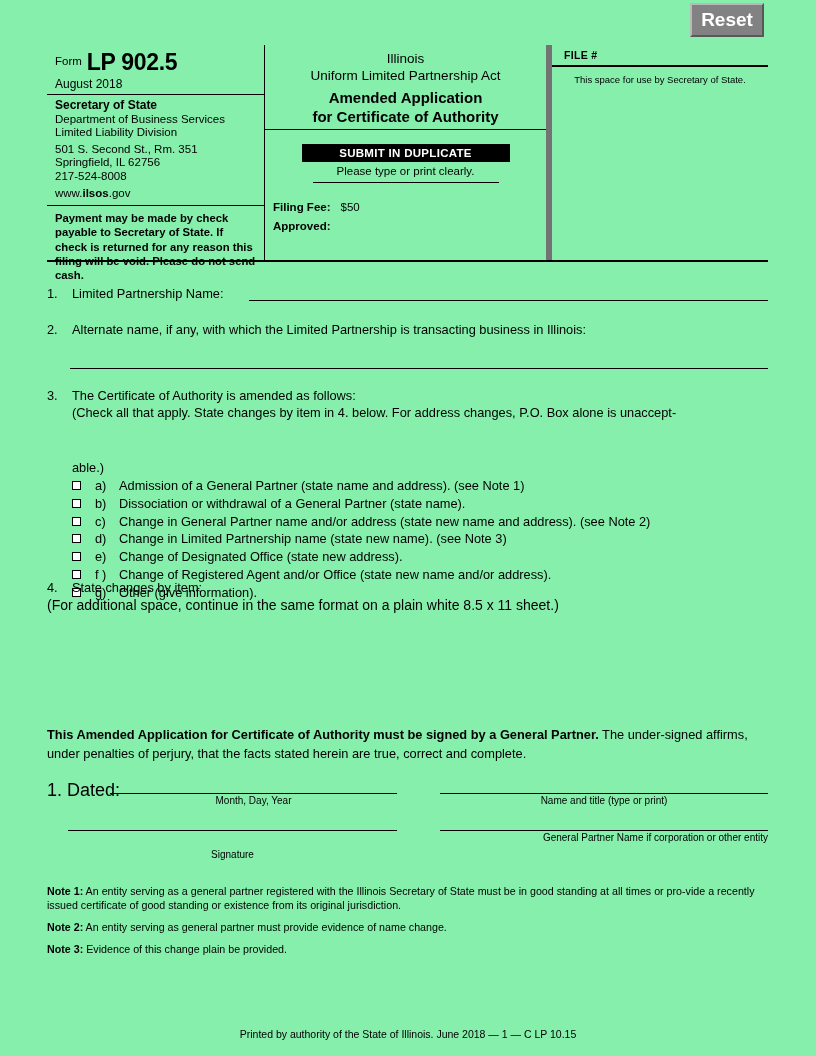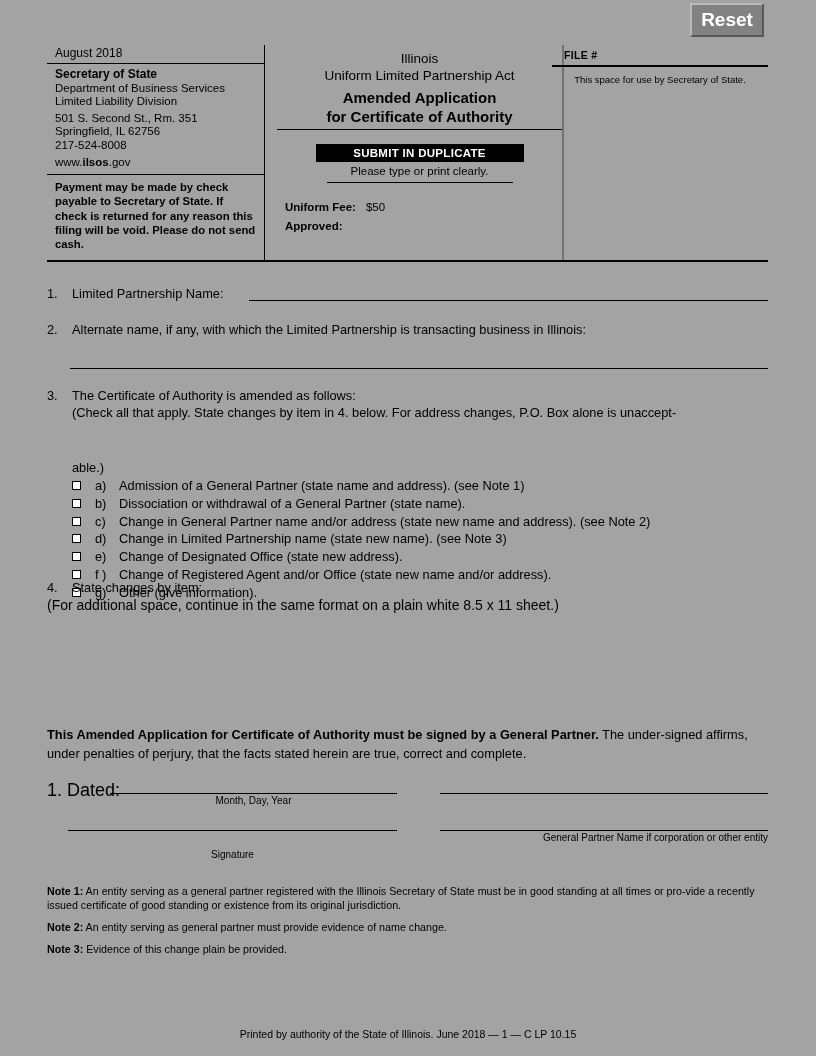--- a/index.html
+++ b/index.html
@@ -10,21 +10,21 @@
   }
   body {
     font-family: "Liberation Sans", sans-serif;
     color: #000000;
     -webkit-font-smoothing: antialiased;
   }
   .page {
     position: relative;
     width: 816px;
     height: 1056px;
-    background: #a3a3a3;
+    background: #86efac;
     overflow: hidden;
   }
 
   
   .reset-btn {
     position: absolute;
     left: 690px;
     top: 3px;
     width: 74px;
     height: 34px;
@@ -58,24 +58,24 @@
   .hdr-left {
     position: absolute;
     left: 0; top: 0;
     width: 218px;
     height: 215px;
     border-right: 1px solid #000;
     box-sizing: border-box;
   }
   .hdr-mid {
     position: absolute;
-    left: 230px; top: 0;
+    left: 218px; top: 0;
     width: 287px;
     height: 215px;
-    border-right: 2px solid #737373;
+    border-right: 6px solid #737373;
     box-sizing: border-box;
   }
   .hdr-right {
     position: absolute;
     left: 505px; top: 0;
     width: 216px;
     height: 215px;
     box-sizing: border-box;
   }
 
@@ -262,20 +262,23 @@
 </head>
 <body>
 
 <div class="page">
 
   <button class="reset-btn">Reset</button>
 
   <div class="header">
 
     <div class="hdr-left">
+      <div class="form-line">
+        <span class="form-word">Form</span><span class="form-code">LP 902.5</span>
+      </div>
       <div class="form-date">August 2018</div>
       <div class="hdr-rule"></div>
       <div class="sos-block">
         <div class="sos-title">Secretary of State</div>
         <div>Department of Business Services</div>
         <div>Limited Liability Division</div>
         <div class="sos-gap"></div>
         <div>501 S. Second St., Rm. 351</div>
         <div>Springfield, IL  62756</div>
         <div>217-524-8008</div>
@@ -289,21 +292,21 @@
     <div class="hdr-mid">
       <div class="mid-top">
         <div class="act-line1">Illinois</div>
         <div class="act-line2">Uniform Limited Partnership Act</div>
         <div class="title-bold">Amended Application</div>
         <div class="title-bold" style="margin-top:0;">for Certificate of Authority</div>
       </div>
       <div class="dup-bar">SUBMIT IN DUPLICATE</div>
       <div class="type-clearly">Please type or print clearly.</div>
       <div class="short-rule"></div>
-      <div class="fee-row"><b>Uniform Fee:</b><span class="fee-amt">$50</span></div>
+      <div class="fee-row"><b>Filing Fee:</b><span class="fee-amt">$50</span></div>
       <div class="appr-row">Approved:</div>
     </div>
 
     <div class="hdr-right">
       <div class="file-label">FILE #</div>
       <div class="file-rule"></div>
       <div class="file-note">This space for use by Secretary of State.</div>
     </div>
   </div>
 
@@ -359,20 +362,21 @@
 
   <div class="affirm">
     <b>This Amended Application for Certificate of Authority must be signed by a General Partner.</b><span> The under-signed affirms, under penalties of perjury, that the facts stated herein are true, correct and complete.</span>
   </div>
 
   <div style="position:absolute; left:47px; top:780px; font-size:18px;">1. Dated:</div>
   <div class="rule" style="left:110px; top:793px; width:287px;"></div>
   <div class="sig-label" style="left:110px; top:795px; width:287px;">Month, Day, Year</div>
 
   <div class="rule" style="left:440px; top:793px; width:328px;"></div>
+  <div class="sig-label" style="left:440px; top:795px; width:328px;">Name and title (type or print)</div>
 
   <div class="rule" style="left:68px; top:830px; width:329px;"></div>
   <div class="sig-label" style="left:68px; top:849px; width:329px;">Signature</div>
 
   <div class="rule" style="left:440px; top:830px; width:328px;"></div>
   <div class="sig-label" style="left:440px; top:832px; width:328px;text-align:right;">General Partner Name if corporation or other entity</div>
 
   <div class="notes">
     <div class="note-p"><b>Note 1:</b><span> An entity serving as a general partner registered with the Illinois Secretary of State must be in good standing at all times or pro-vide a recently issued certificate of good standing or existence from its original jurisdiction.</span></div>
     <div class="note-p"><b>Note 2:</b><span> An entity serving as general partner must provide evidence of name change.</span></div>

